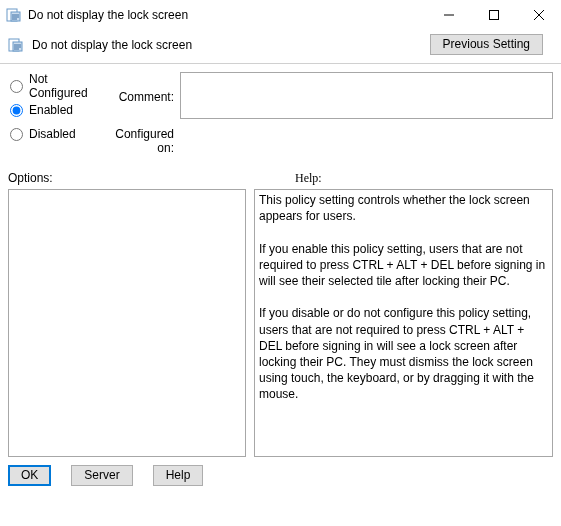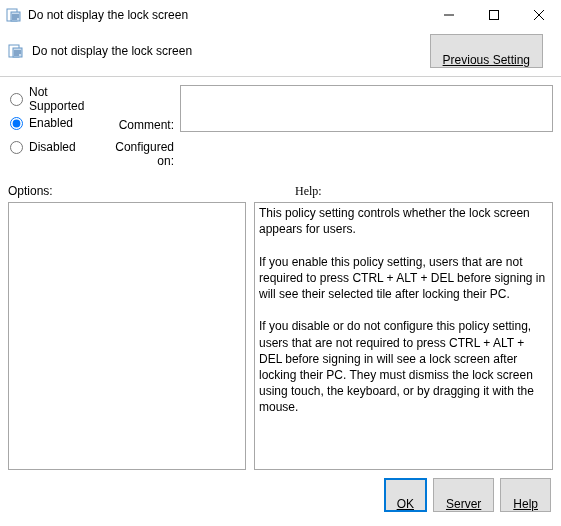--- a/index.html
+++ b/index.html
@@ -35,27 +35,26 @@
   .subhead {
     display: flex;
     align-items: center;
     padding: 4px 8px 6px 8px;
   }
   .subhead .appicon { width: 16px; height: 16px; margin-right: 8px; display: inline-flex; }
   .subhead .subtitle { flex: 1; }
   .navbtns { display: flex; gap: 6px; padding-right: 10px; }
   .btn {
     height: 21px;
-    padding: 16px 12px;
+    padding: 0 12px;
     background: #e1e1e1;
     border: 1px solid #adadad;
     font-size: 12px;
     line-height: 19px;
     cursor: pointer;
-    text-decoration: underline;
   }
   .btn.default { border: 1px solid #0078d7; box-shadow: inset 0 0 0 1px #0078d7; }
 
   .sep { height: 1px; background: #d0d0d0; margin: 2px 0 8px 0; }
 
   .upper {
     display: flex;
     padding: 0 8px;
   }
   .radios {
@@ -66,21 +65,21 @@
     display: flex;
     align-items: center;
     height: 24px;
   }
   .radio-row input { margin: 0 6px 0 2px; }
   .fields {
     flex: 1;
   }
   .field-row {
     display: flex;
-    align-items: flex-end;
+    align-items: center;
     margin-bottom: 6px;
   }
   .field-label {
     width: 78px;
     text-align: right;
     padding-right: 6px;
     padding-top: 2px;
   }
   textarea.comment, textarea.supported, textarea.options, textarea.help {
     border: 1px solid #a7a7a7;
@@ -114,22 +113,21 @@
   }
   textarea.help {
     flex: 1;
     height: 268px;
     overflow-y: scroll;
     white-space: pre-wrap;
   }
 
   .footer {
     display: flex;
-    justify-content: flex-end;
-    gap: 6px;
+    gap: 20px;
     padding: 8px 10px 8px 8px;
   }
 </style>
 </head>
 <body>
 
 <div class="titlebar">
   <span class="appicon">
     <svg viewBox="0 0 16 16" width="16" height="16">
         <rect x="1" y="2" width="10" height="12" fill="#fff" stroke="#6b99c7" stroke-width="1"></rect>
@@ -170,21 +168,21 @@
     <button class="btn">Previous Setting</button>
   </div>
 </div>
 
 <div class="sep"></div>
 
 <div class="upper">
   <div class="radios">
     <label class="radio-row">
       <input type="radio" name="state" style="">
-      <span>Not Supported</span>
+      <span>Not Configured</span>
     </label>
     <label class="radio-row">
       <input type="radio" name="state" checked="" style="">
       <span>Enabled</span>
     </label>
     <label class="radio-row">
       <input type="radio" name="state" style="">
       <span>Disabled</span>
     </label>
   </div>

